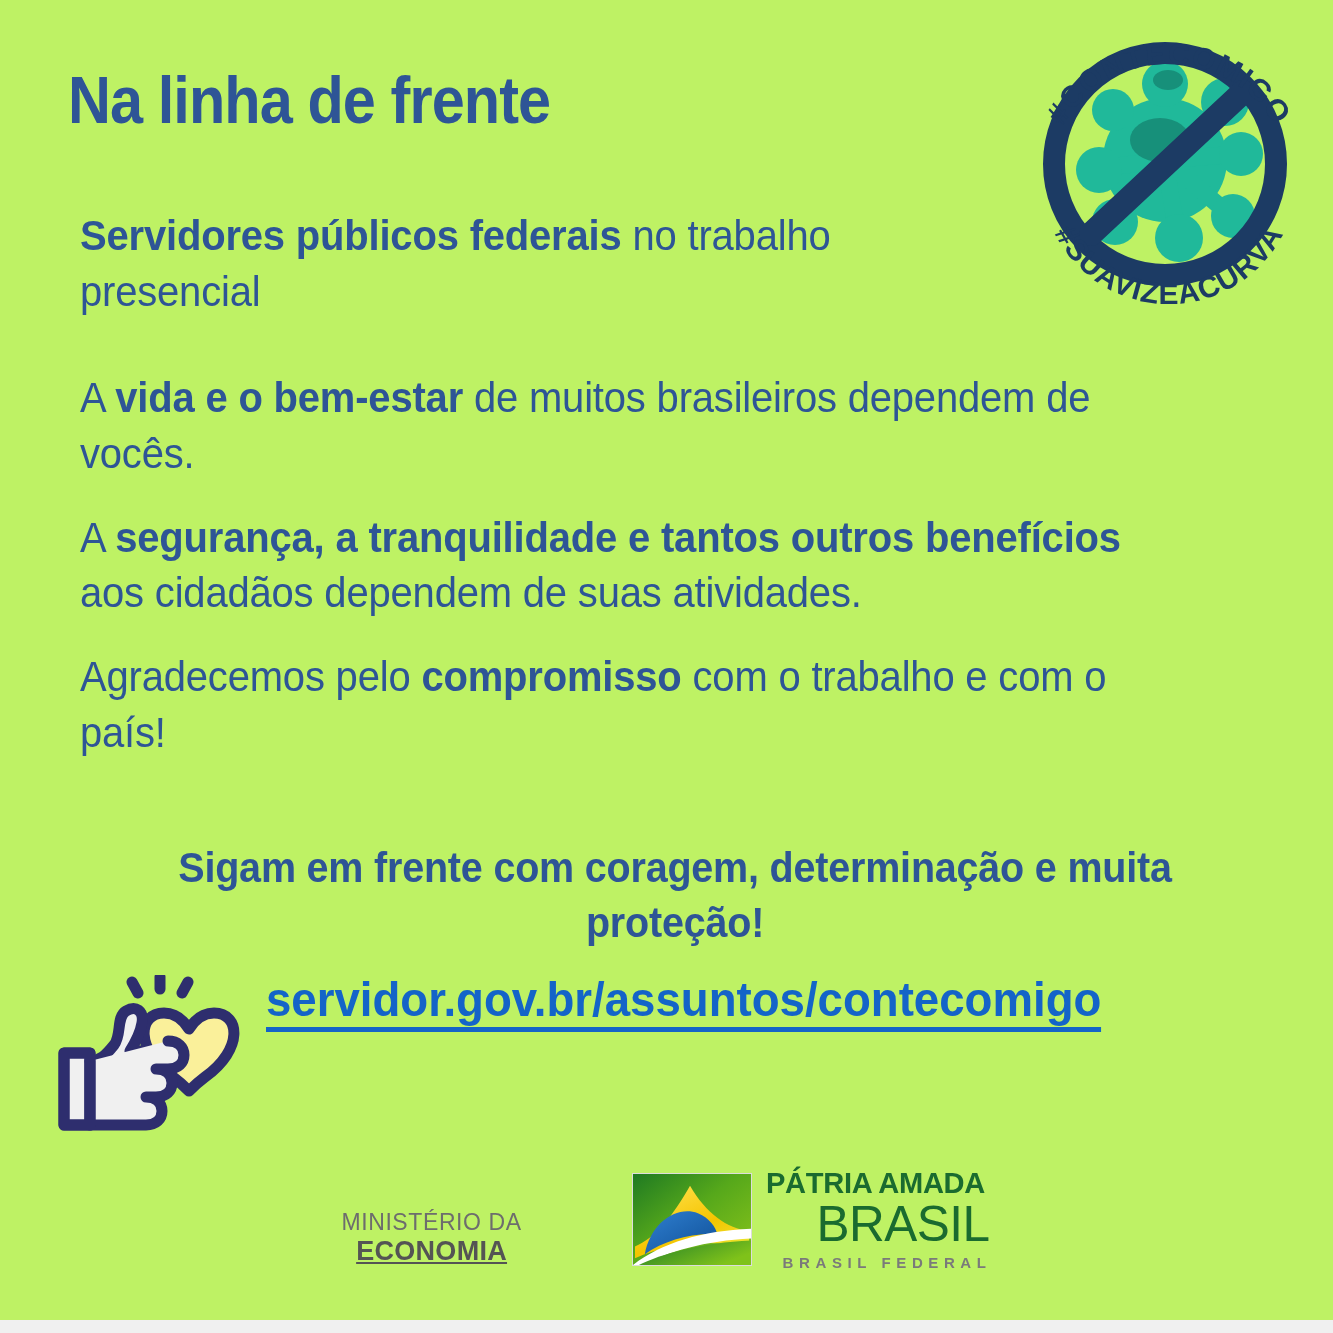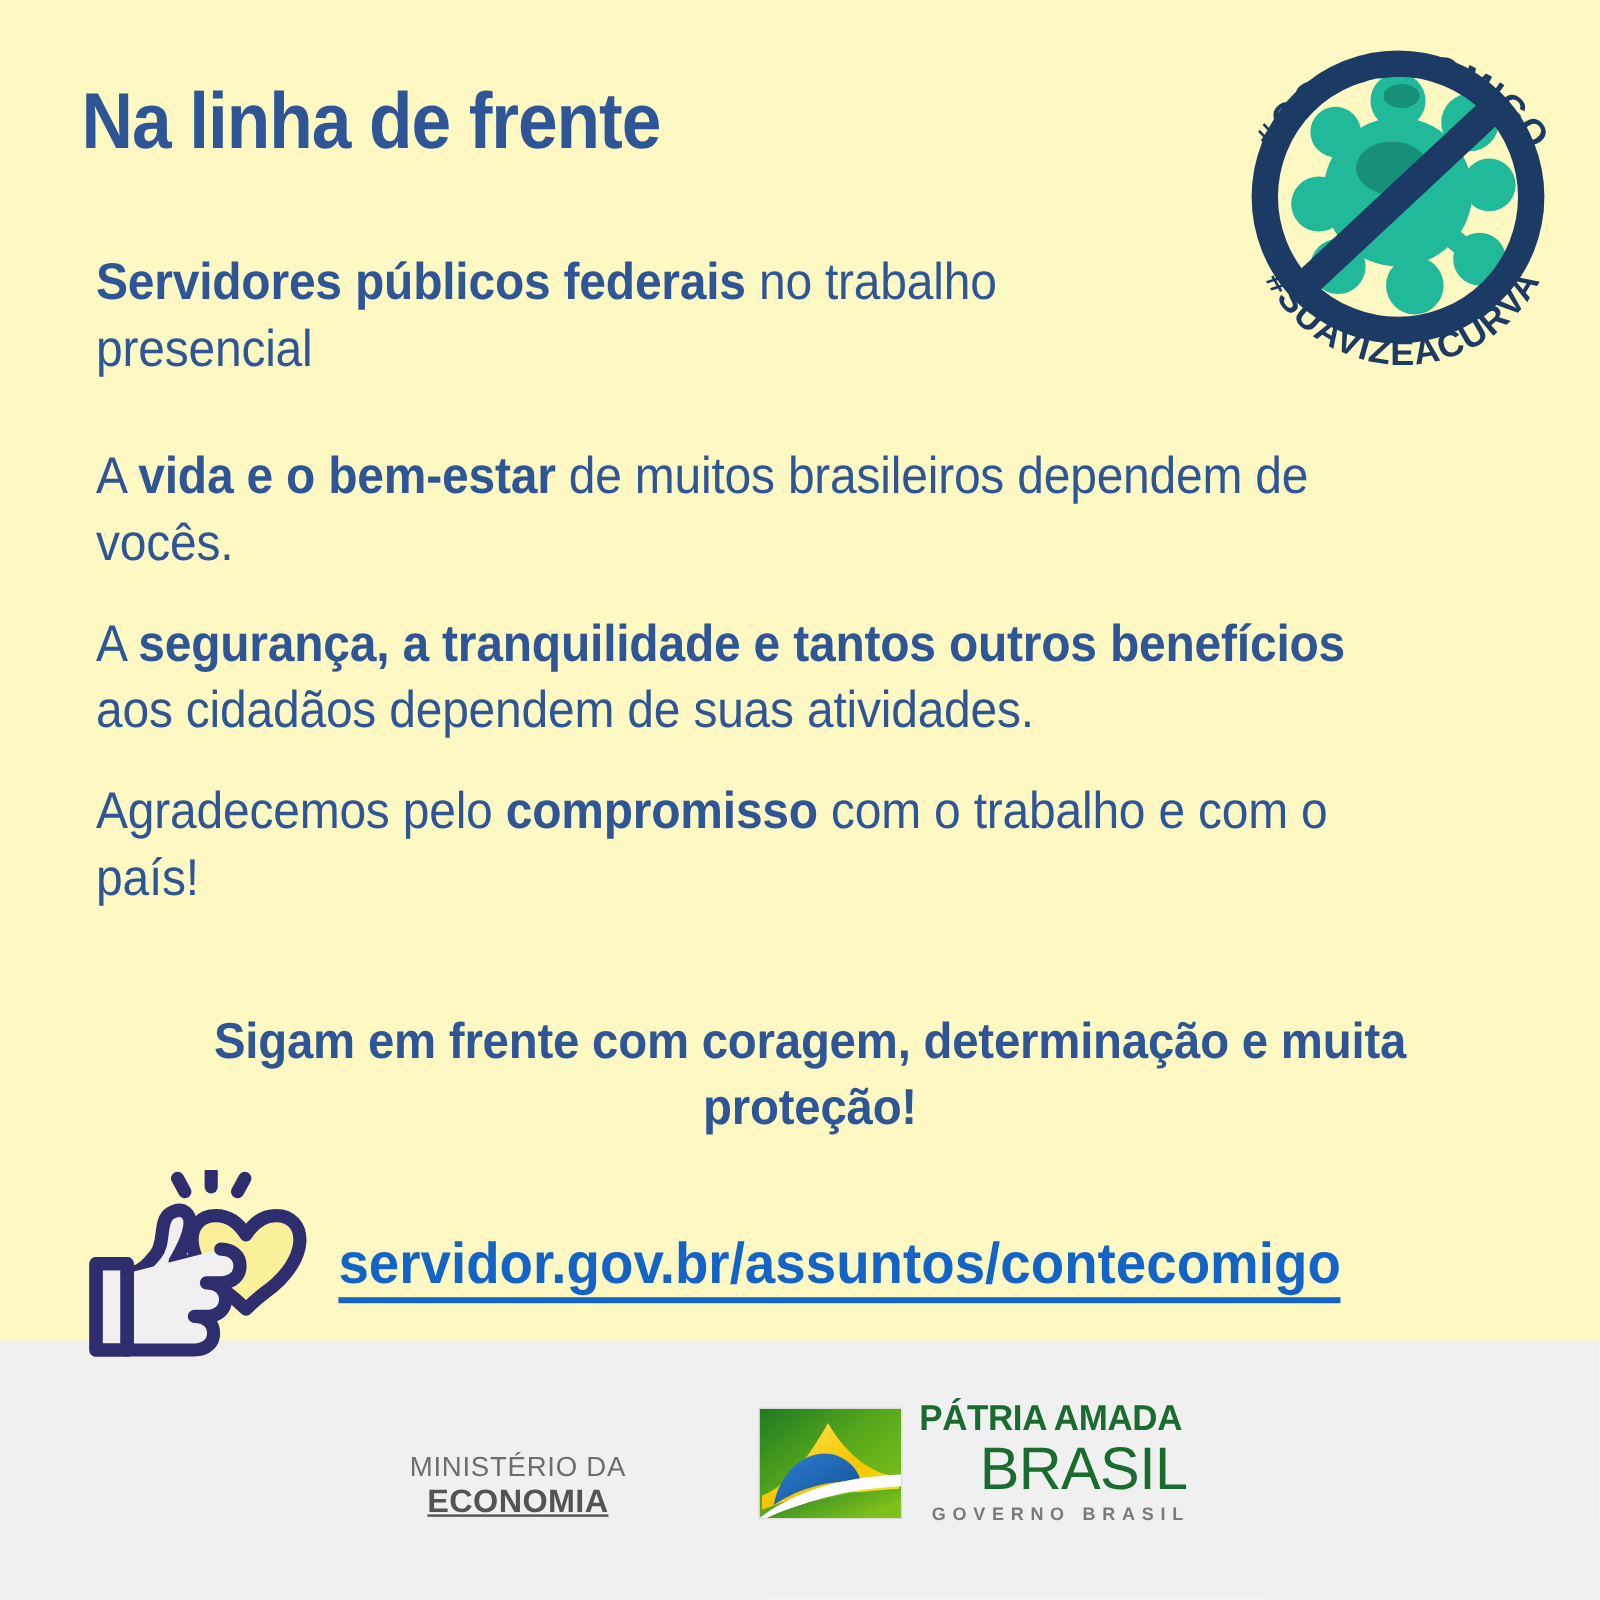--- a/index.html
+++ b/index.html
@@ -11,22 +11,22 @@
     width: 1333px;
     height: 1333px;
     background: #f0f0f0;
     font-family: "Liberation Sans", "DejaVu Sans", sans-serif;
     color: #2e5596;
     overflow: hidden;
   }
   .poster {
     position: relative;
     width: 1333px;
-    height: 1117px;
-    background: #fef9c3;
+    height: 1320px;
+    background: #bef264;
   }
 
   
   .title {
     position: absolute;
     left: 68px;
     top: 62px;
     font-size: 66px;
     font-weight: bold;
     letter-spacing: -1px;
@@ -67,24 +67,24 @@
     line-height: 1.32;
     color: #2e5596;
     transform: scaleX(0.94);
     transform-origin: center top;
     letter-spacing: -0.2px;
   }
 
   
   .link-row {
     position: absolute;
-    left: 72px;
+    left: 56px;
     top: 975px;
     display: flex;
-    align-items: center;
+    align-items: flex-start;
   }
   .hand-icon {
     width: 190px;
     height: 165px;
     flex: 0 0 auto;
   }
   .url {
     margin-left: 20px;
     font-size: 48px;
     font-weight: bold;
@@ -312,19 +312,19 @@
           <path d="M12 82 C 18 50, 44 32, 66 40 C 78 45, 84 54, 86 62 C 60 60, 32 68, 12 82 Z" fill="url(#gBlue)"></path>
 
           <path d="M0 93 C 30 70, 70 58, 120 56 L 120 66 C 74 68, 34 80, 10 93 Z" fill="#ffffff"></path>
 
           <path d="M0 93 L 120 93 L 120 68 C 70 70, 28 82, 6 93 Z" fill="url(#gGreenB)"></path>
         </svg>
       </span>
       <span class="brasil-words">
         <span class="pa">PÁTRIA AMADA</span>
         <span class="br">BRASIL</span>
-        <span class="gf">GOVERNO BRASIL</span>
+        <span class="gf">BRASIL FEDERAL</span>
       </span>
     </div>
 
   </div>
 
 </div>
 
 </body></html>

